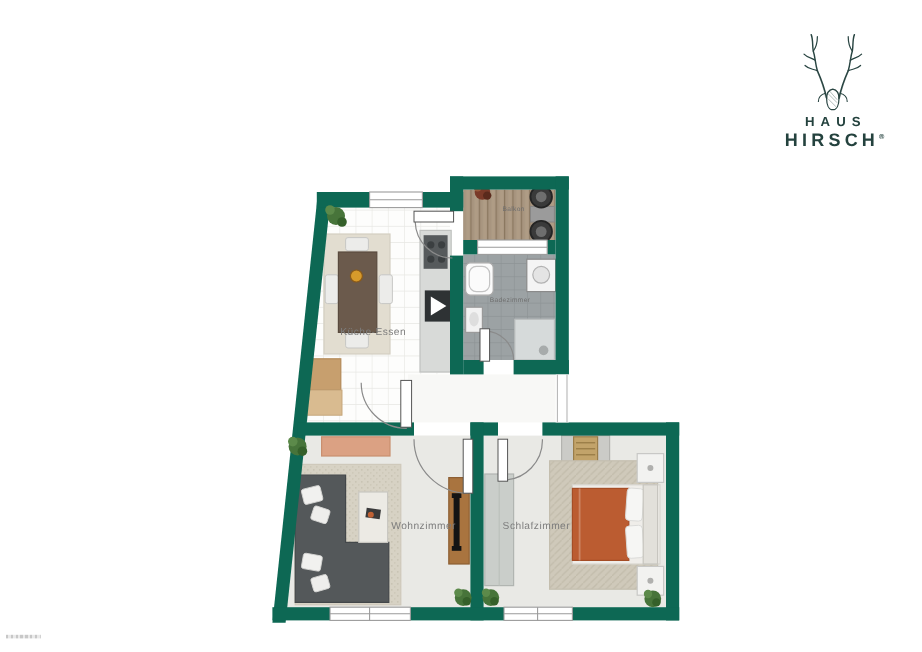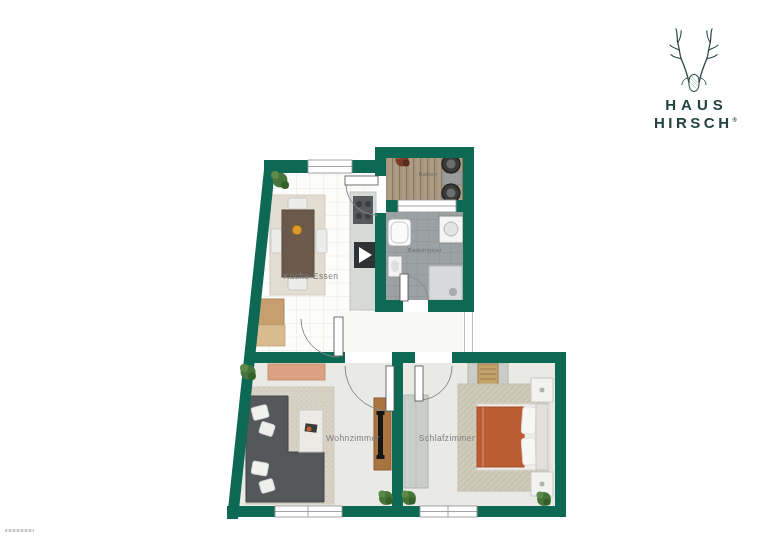--- a/index.html
+++ b/index.html
@@ -1,21 +1,21 @@
 <!DOCTYPE html>
 <html><head>
 <meta charset="utf-8">
 <style>
   html,body{margin:0;padding:0;background:#ffffff;}
   .page{position:relative;width:768px;height:543px;background:#fff;overflow:hidden;
         font-family:"Liberation Sans",sans-serif;}
   .plan-svg{position:absolute;left:0;top:0;width:768px;height:543px;}
   .logo{position:absolute;left:636px;top:22px;width:116px;text-align:center;color:#24423e;}
   .logo .antler{display:block;margin:0 auto;width:66px;height:72px;}
-  .logo .l1{font-size:15px;font-weight:bold;letter-spacing:5px;margin-top:2px;padding-left:5px;}
+  .logo .l1{font-size:11px;font-weight:bold;letter-spacing:5px;margin-top:2px;padding-left:5px;}
   .logo .l2{font-size:15px;font-weight:bold;letter-spacing:3.5px;margin-top:1px;padding-left:3px;}
   .logo .reg{font-size:6px;vertical-align:super;letter-spacing:0;}
   .fineprint{position:absolute;left:5px;top:529px;width:29px;height:3px;opacity:.75;
              background:repeating-linear-gradient(90deg,#b5b5b5 0 2px,#e3e3e3 2px 4px);}
 </style>
 </head>
 <body>
 
 <div class="page">
 

